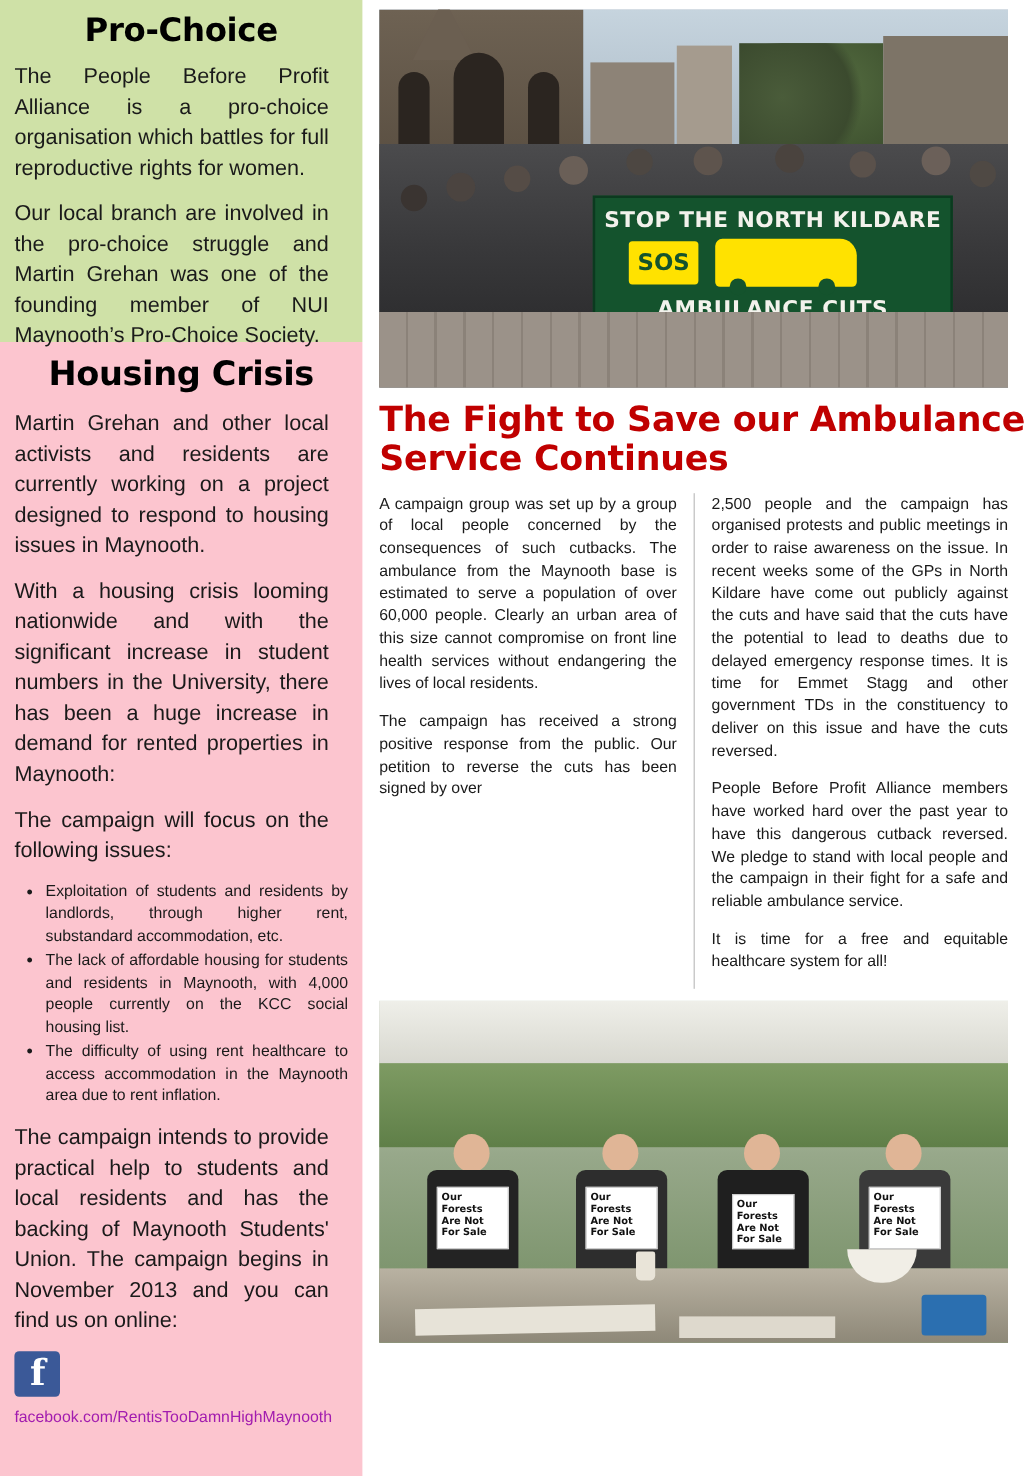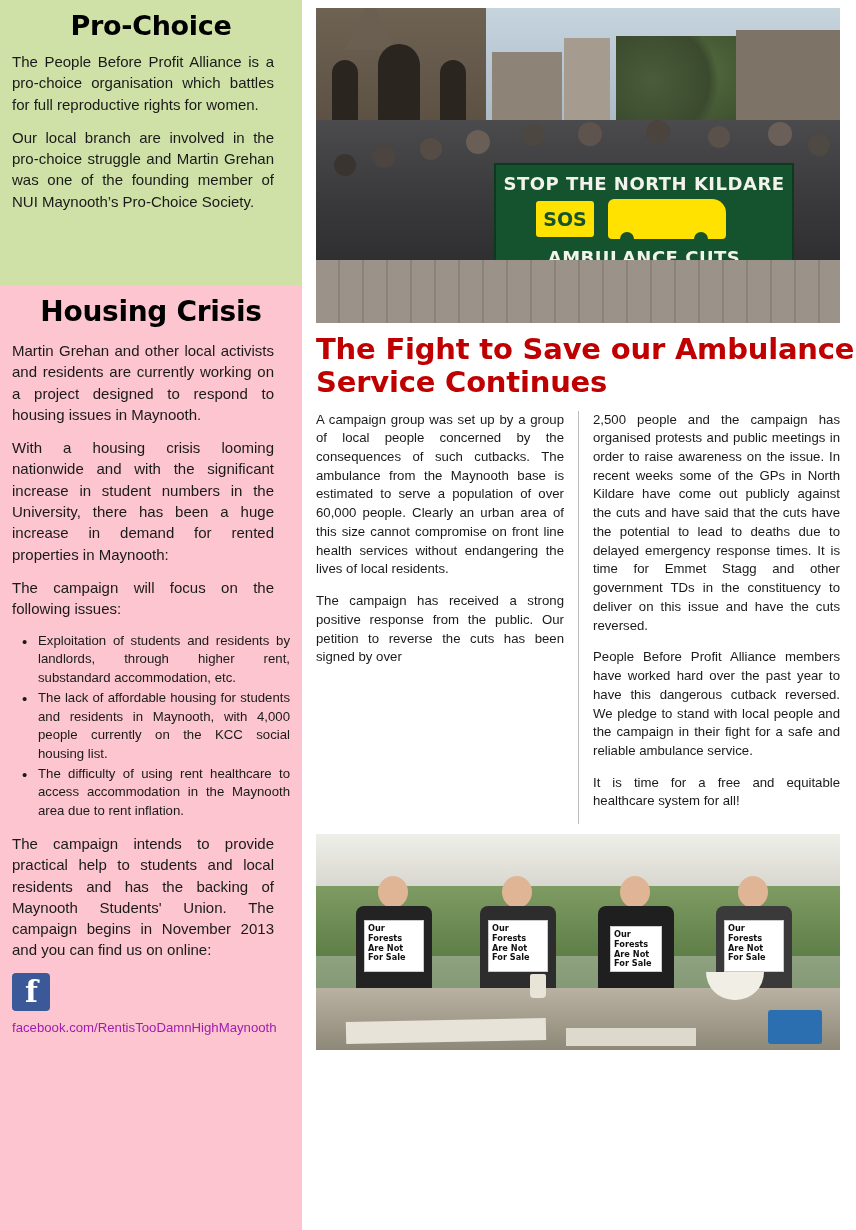--- a/index.html
+++ b/index.html
@@ -36,21 +36,21 @@
     font-family: "DejaVu Sans", sans-serif;
     font-weight: bold;
     font-size: 27px;
     color: #000000;
     text-align: center;
     margin: 4px 0 10px 0;
     letter-spacing: -0.3px;
   }
   .panel-title.housing { font-size: 28px; margin-top: 6px; margin-bottom: 12px;}
   .body-text {
-    font-size: 15px;
+    font-size: 18px;
     line-height: 1.42;
     color: #1a1a1a;
     text-align: justify;
     margin: 0 16px 12px 0;
   }
   .body-text:last-child { margin-bottom: 0; }
   ul.issues {
     margin: 0 0 12px 0;
     padding-left: 26px;
     list-style: none;
@@ -172,21 +172,21 @@
     color: #f3f2ec;
     font-family: "DejaVu Sans", sans-serif;
     font-weight: bold;
     font-size: 18px;
     letter-spacing: 0.5px;
   }
   .banner-l1 { top: 8px; }
   .banner-l3 { top: 82px; }
   .banner-mid {
     position: absolute;
-    top: 32px; left: 16px; width: 100%;
+    top: 32px; left: 4px; width: 100%;
     height: 46px;
   }
   .sos-box {
     position: absolute;
     left: 24px; top: 4px;
     width: 58px; height: 36px;
     background: #ffe200;
     color: #14532d;
     font-family: "DejaVu Sans", sans-serif;
     font-weight: bold;
@@ -249,21 +249,21 @@
     line-height: 1.42;
     color: #1a1a1a;
     text-align: justify;
     margin: 0 0 13px 0;
   }
 
   
   .photo-bottom {
     position: relative;
     margin-top: 10px;
-    width: 524px; height: 216px;
+    width: 524px; height: 285px;
     overflow: hidden;
     background: linear-gradient(180deg,#cfd6cb 0%, #97a88a 45%, #6f8a5e 100%);
   }
   .tent {
     position: absolute; left: 0; top: 0;
     width: 524px; height: 52px;
     background: linear-gradient(180deg,#efefe9 0%, #d8d8d0 100%);
   }
   .grass {
     position: absolute; left: 0; top: 52px;

